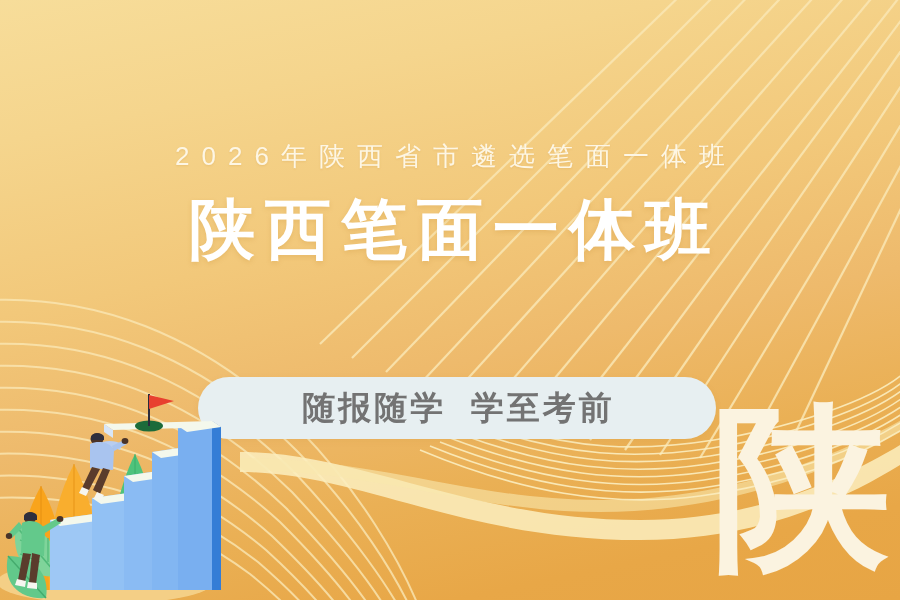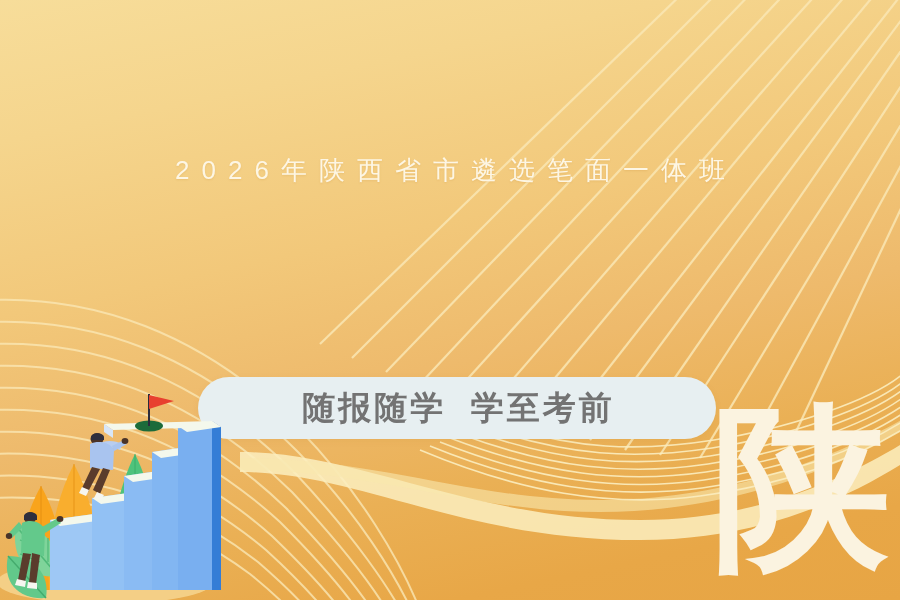--- a/index.html
+++ b/index.html
@@ -34,21 +34,21 @@
     top: 0;
     width: 900px;
     height: 600px;
     pointer-events: none;
   }
 
   
   .text-stack {
     position: absolute;
     left: 0;
-    top: 150px;
+    top: 136px;
     width: 900px;
     text-align: center;
   }
 
   .subtitle {
     font-size: 26px;
     line-height: 40px;
     letter-spacing: 12px;
     text-indent: 12px;
     color: #fdf6e4;
@@ -167,20 +167,21 @@
       <path d="M 450 438 C 544 474 622 484 706 472 C 790 460 866 432 905 404"></path>
       <path d="M 460 434 C 552 468 626 476 708 464 C 790 452 868 424 905 396"></path>
       <path d="M 470 430 C 560 462 630 468 710 456 C 790 444 870 416 905 388"></path>
       <path d="M 480 426 C 568 456 634 460 712 448 C 790 436 872 408 905 380"></path>
       <path d="M 490 422 C 576 450 638 452 714 440 C 790 428 874 400 905 372"></path>
     </g>
   </svg>
 
   <div class="text-stack">
     <div class="subtitle">2026年陕西省市遴选笔面一体班</div>
+    <div class="title">陕西笔面一体班</div>
   </div>
 
   <div class="pill">
     <span class="pill-text">随报随学  学至考前</span>
   </div>
 
   <div class="stamp">陕</div>
 
   <svg class="illustration" viewBox="0 0 230 210">
 

